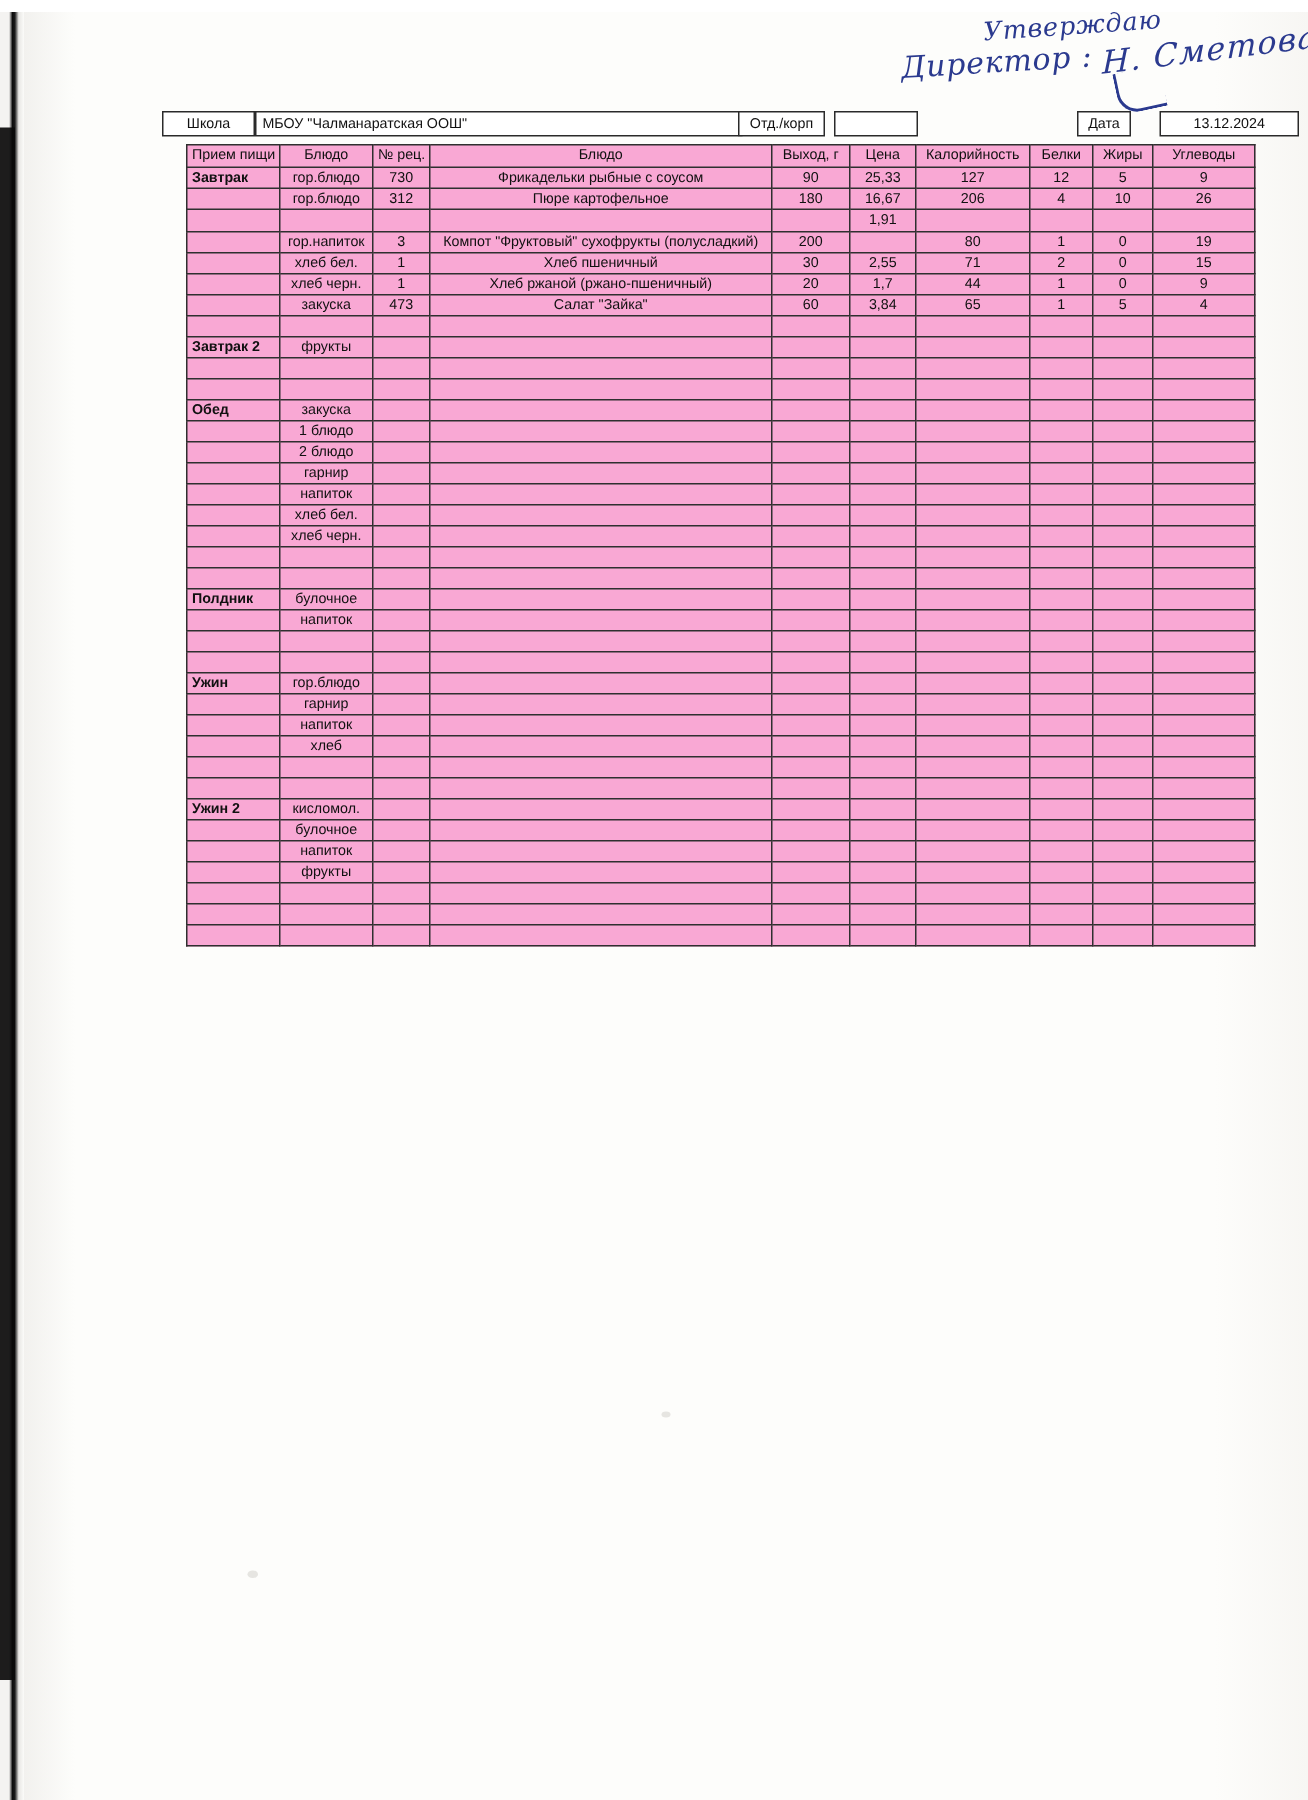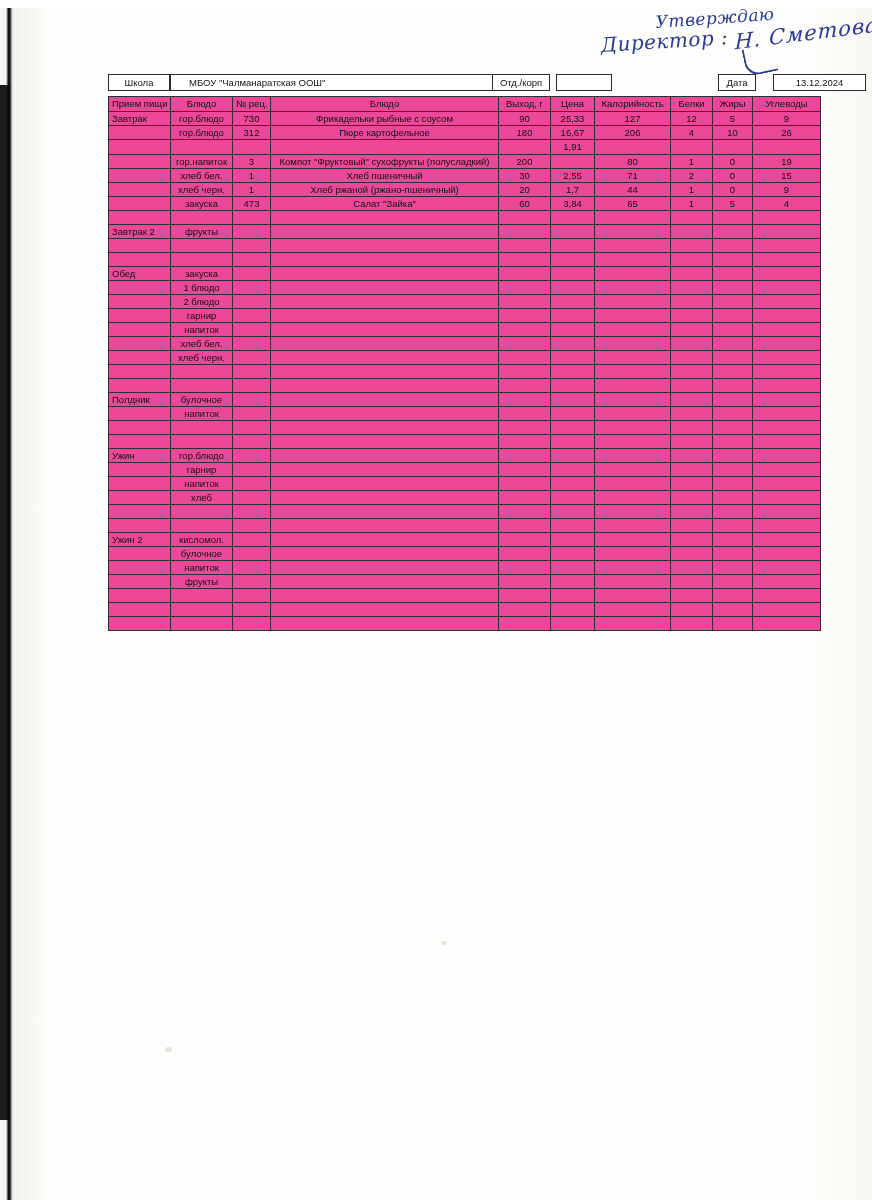--- a/index.html
+++ b/index.html
@@ -96,41 +96,41 @@
     color: #111;
   }
   .hdr .cell {
     position: absolute;
     top: 0;
     height: 17px;
     border: 1px solid #2a2a2a;
     box-sizing: border-box;
     display: flex;
     align-items: center;
-    padding: 0 18px;
+    padding: 0 4px;
     background: #fff;
     white-space: nowrap;
     overflow: hidden;
   }
   #hdr-school-label { left: 0;   width: 62px; justify-content: center; }
   #hdr-school-value { left: 62px; width: 325px; }
   #hdr-dept-label   { left: 384px; width: 58px; justify-content: center; }
   #hdr-dept-value   { left: 448px; width: 56px; }
   #hdr-date-label   { left: 610px; width: 36px; justify-content: center; }
   #hdr-date-value   { left: 665px; width: 93px; justify-content: center; }
 
   
   table.menu {
     position: absolute;
-    left: 108px; top: 96px;
+    left: 124px; top: 96px;
     width: 712px;
     border-collapse: collapse;
     font-size: 9.5px;
     color: #111;
-    background: #ec4899;
+    background: #f9a8d4;
     table-layout: fixed;
   }
   table.menu th, table.menu td {
     border: 1px solid #2f2f2f;
     height: 13px;
     padding: 0 3px;
     line-height: 12px;
     overflow: hidden;
     white-space: nowrap;
     vertical-align: middle;
@@ -146,21 +146,21 @@
   col.c2 { width: 38px; }
   col.c3 { width: 228px; }
   col.c4 { width: 52px; }
   col.c5 { width: 44px; }
   col.c6 { width: 76px; }
   col.c7 { width: 42px; }
   col.c8 { width: 40px; }
   col.c9 { width: 68px; }
 
   td.num { text-align: center; }
-  td.meal { text-align: left; }
+  td.meal { text-align: left; font-weight: bold; }
   td.sect { text-align: center; }
   td.dish { text-align: center; }
   tr.tall td { height: 14px; }
 
   
   .blob {
     position: absolute;
     background: #cfcdc8;
     border-radius: 50%;
     opacity: .5;

